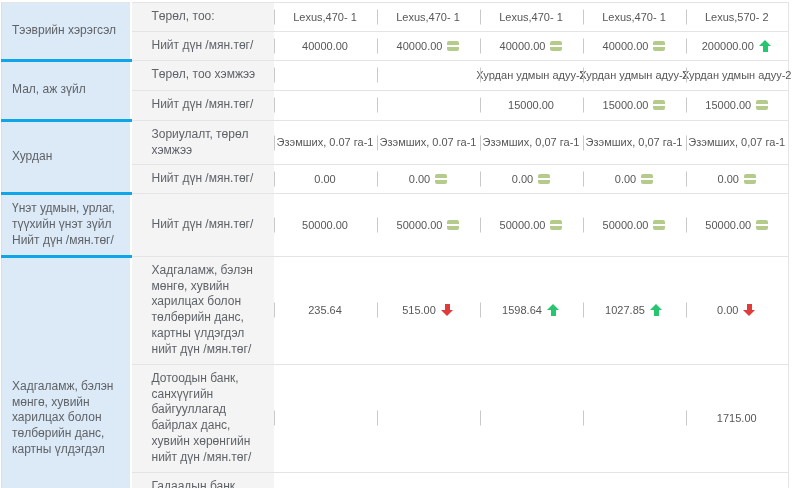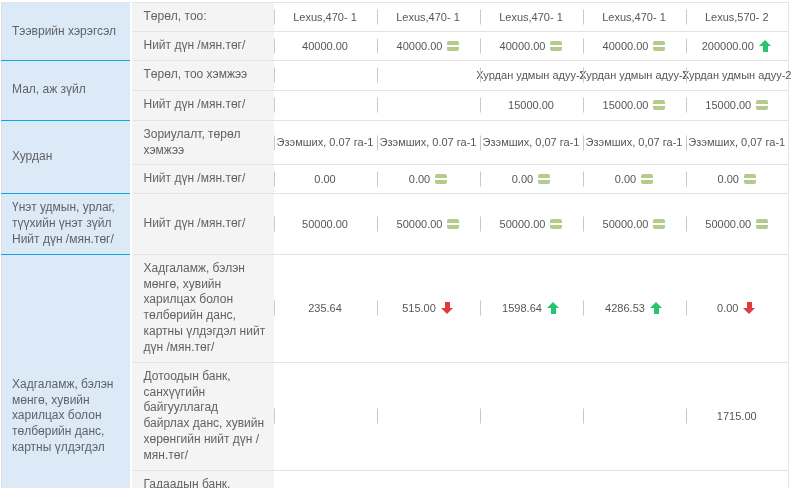--- a/index.html
+++ b/index.html
@@ -14,22 +14,22 @@
   }
   *{box-sizing:border-box;margin:0;padding:0}
   html,body{background:#fff;font-family:"Liberation Sans","DejaVu Sans",sans-serif}
   .screen{position:relative;width:800px;height:488px;overflow:hidden;background:#fff;padding:2px 0 0 1px}
   table.tbl{border-collapse:collapse;table-layout:fixed;width:787px;
     border-top:1px solid var(--line);border-left:1px solid #dedede;border-right:1px solid var(--line)}
   col.c-cat{width:129px}
   col.c-lbl{width:143px}
   col.c-val{width:103px}
   td{vertical-align:middle;font-size:12px;line-height:1.32;color:var(--txt);border-bottom:1px solid var(--line)}
-  td.cat{background:var(--cat-bg);padding:6px 8px 6px 10px;border-right:2px solid #fff;border-bottom:1px solid #0ea5e9}
-  td.lbl{background:var(--lbl-bg);padding:6px 8px 6px 12px}
+  td.cat{background:var(--cat-bg);padding:6px 8px 6px 10px;border-right:2px solid #fff;border-bottom:3px solid #0ea5e9}
+  td.lbl{background:var(--lbl-bg);padding:6px 8px 6px 20px}
   td.val{position:relative;text-align:center;white-space:nowrap;font-size:11px;color:#575757;background:#fff}
   td.val::before{content:'';position:absolute;left:0;top:50%;transform:translateY(-50%);
     width:1px;height:15px;background:var(--sep)}
   .cw{display:flex;align-items:center;justify-content:center;gap:5px}
   
   .r0 td{height:28px}.r1 td{height:29px}.r2 td{height:30px}.r3 td{height:30px}
   .r4 td{height:30px}.r5 td{height:27px}.r6 td{height:58px}.r7 td{height:95px}
   .r8 td{height:80px}.r9 td{height:71px}
   
   .ic{display:inline-block;flex:0 0 auto}
@@ -282,21 +282,21 @@
             </div>
           </td>
           <td class="val">
             <div class="cw">
               <span class="num">1598.64</span>
               <span class="ic ic-up"></span>
             </div>
           </td>
           <td class="val">
             <div class="cw">
-              <span class="num">4286.53</span>
+              <span class="num">1027.85</span>
               <span class="ic ic-up"></span>
             </div>
           </td>
           <td class="val">
             <div class="cw">
               <span class="num">0.00</span>
               <span class="ic ic-down"></span>
             </div>
           </td>
         </tr>

